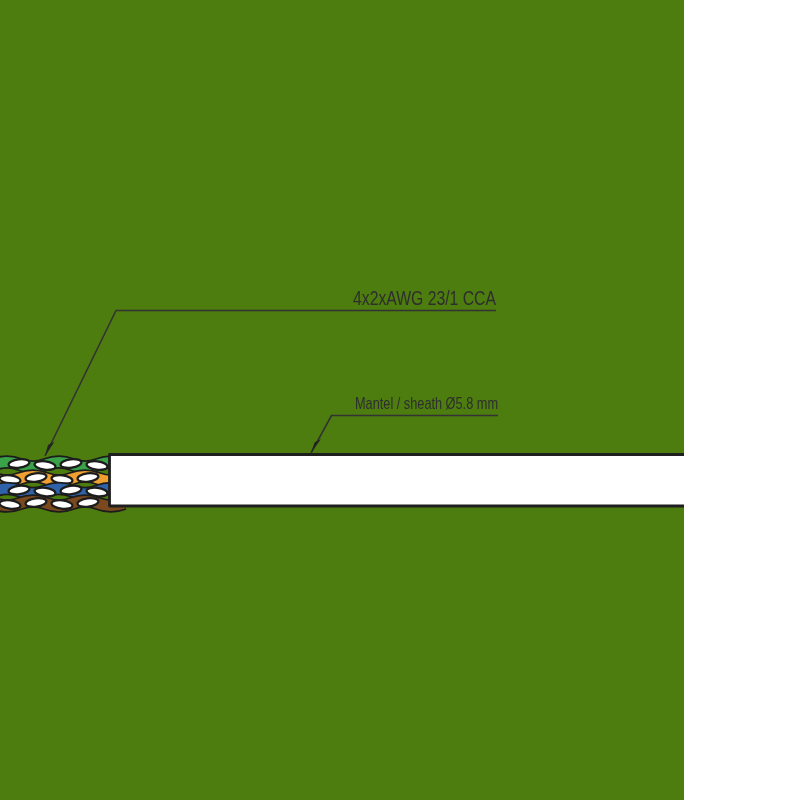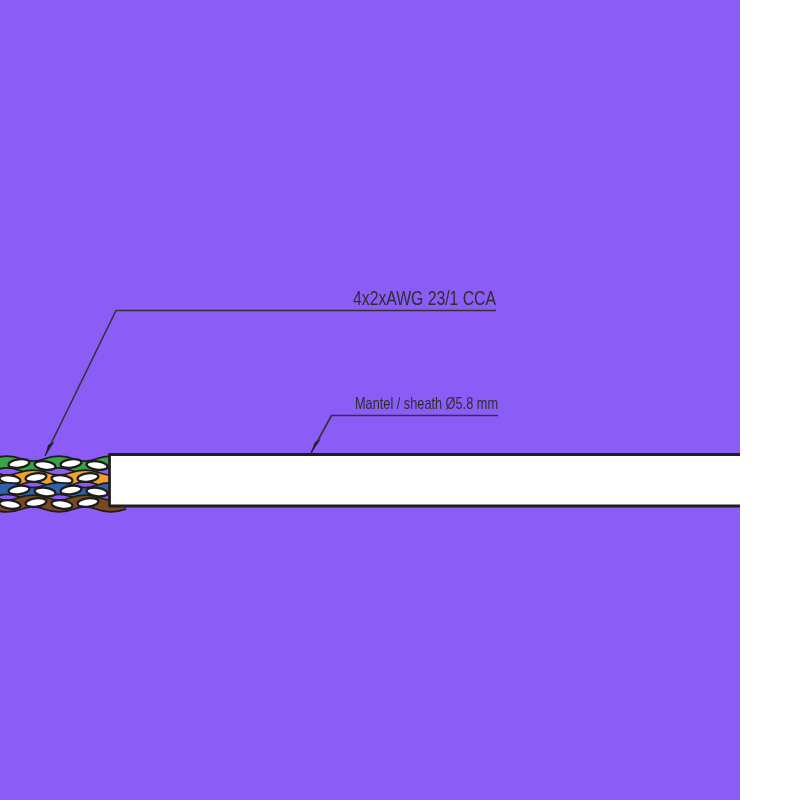--- a/index.html
+++ b/index.html
@@ -3,23 +3,23 @@
 <meta charset="utf-8">
 <style>
   html, body {
     margin: 0;
     padding: 0;
     background: #ffffff;
     font-family: "Liberation Sans", sans-serif;
   }
   .canvas {
     position: relative;
-    width: 740px;
+    width: 684px;
     height: 800px;
-    background: #8b5cf6;
+    background: #4d7c0f;
     overflow: hidden;
   }
   svg.diagram {
     position: absolute;
     left: 0;
     top: 0;
   }
   text.callout {
     fill: #2e2e2e;
     font-family: "Liberation Sans", sans-serif;

